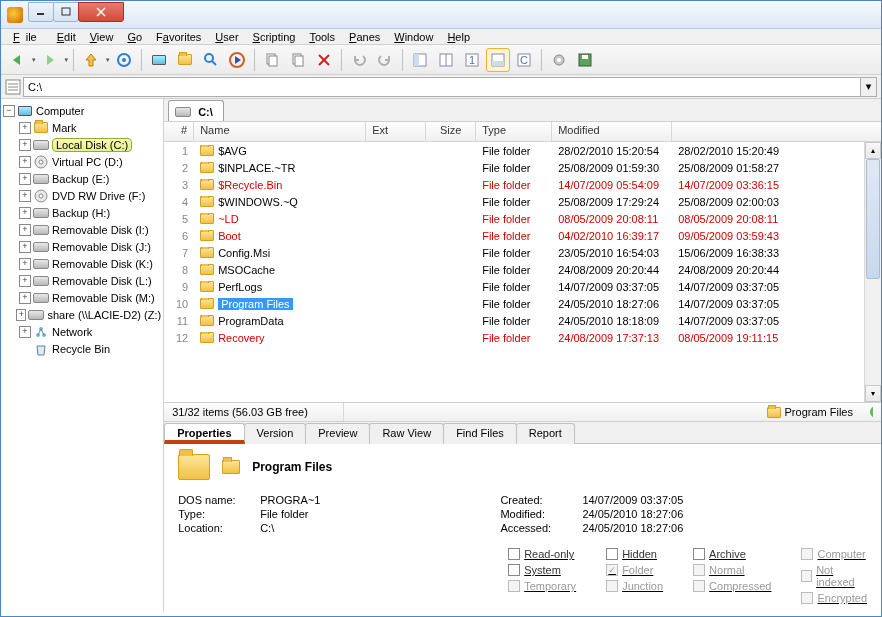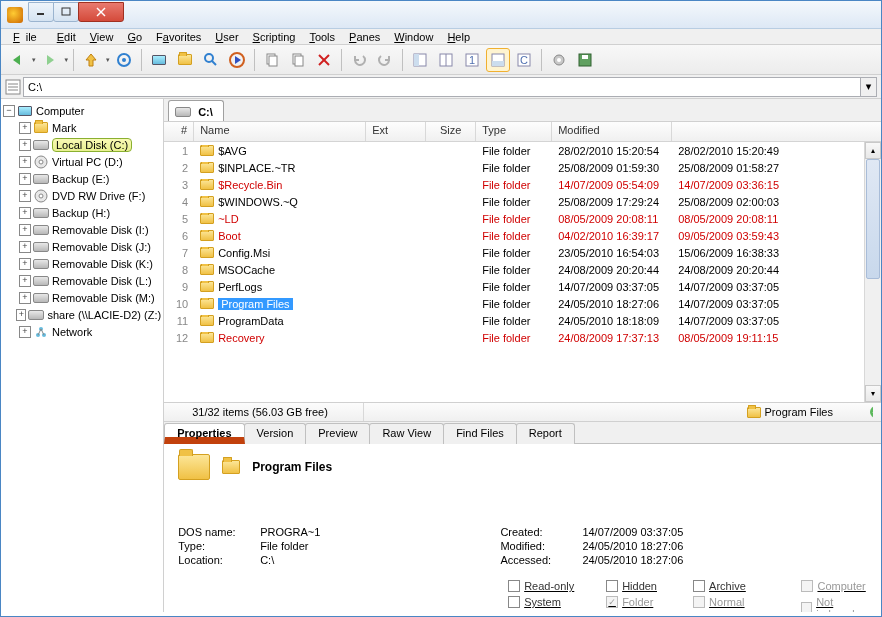--- a/index.html
+++ b/index.html
@@ -76,39 +76,39 @@
 .folder-icon::before { content:""; position:absolute; top:-3px; left:0; width:6px; height:3px; background:#f0c145; border-radius:1px 1px 0 0; border:1px solid #d4a020; border-bottom:none;}
 
 
 .vscroll { position:absolute; right:0; top:20px; bottom:0; width:17px; background:#f0f0f0; border-left:1px solid #d8d8d8;}
 .vscroll .up, .vscroll .down { height:17px; background:linear-gradient(#f8f8f8,#e8e8e8); border:1px solid #c8c8c8; display:flex; align-items:center; justify-content:center; font-size:8px;}
 .vscroll .down { position:absolute; bottom:0; left:0; right:0;}
 .vscroll .thumb { position:absolute; top:17px; left:1px; right:1px; height:120px; background:linear-gradient(#e0e8f4,#c8d8ec); border:1px solid #a8bcd8; border-radius:2px;}
 
 
 .statusbar { height:20px; border-top:1px solid #d0d0d0; border-bottom:1px solid #d0d0d0; display:flex; align-items:center; background:linear-gradient(#fcfcfc,#f0f0f0);}
-.statusbar > div { padding: 0 8px; border-right:1px solid #d8d8d8; height:100%; display:flex; align-items:center;margin-left:20px;}
+.statusbar > div { padding: 0 8px; border-right:1px solid #d8d8d8; height:100%; display:flex; align-items:center;}
 .statusbar .st-path { margin-left:auto; border-right:none; gap:4px; }
 .statusbar .st-ok { width:20px; border-right:none; justify-content:center;}
 
 
 .info-tabs { height:22px; display:flex; border-bottom:1px solid #c0c0c0; background:#f0f0f0;}
 .info-tab { padding:3px 12px; border:1px solid #c0c0c0; border-bottom:none; margin-right:-1px; background:#f0f0f0; position:relative; top:1px; border-radius:3px 3px 0 0;}
-.info-tab.active { background:#fff; font-weight:bold; z-index:1; border-bottom:7px solid #c2410c;}
+.info-tab.active { background:#fff; font-weight:bold; z-index:1; border-bottom:4px solid #c2410c;}
 
 
 .info-panel { flex:0 0 168px; padding:10px 14px; background:#fff; display:flex; flex-direction:column; overflow:hidden;}
 .info-head { display:flex; align-items:center; gap:12px; margin-bottom:14px;}
 .big-folder { width:32px; height:26px; background:linear-gradient(#fce698,#f0c145); border:1px solid #d4a020; border-radius:2px; position:relative;}
 .big-folder::before { content:""; position:absolute; top:-6px; left:0; width:12px; height:6px; background:#f0c145; border:1px solid #d4a020; border-bottom:none; border-radius:2px 2px 0 0;}
 .small-folder { width:18px; height:14px; background:linear-gradient(#fce698,#f0c145); border:1px solid #d4a020; border-radius:1px; position:relative;}
 .small-folder::before { content:""; position:absolute; top:-4px; left:0; width:7px; height:4px; background:#f0c145; border:1px solid #d4a020; border-bottom:none; border-radius:1px 1px 0 0;}
 .info-title { font-weight:bold; font-size:12px;}
 .info-cols { display:flex; gap:60px;}
-.info-grid { display:grid; grid-template-columns: 72px auto; row-gap:2px; column-gap:10px;margin-top:32px;}
+.info-grid { display:grid; grid-template-columns: 72px auto; row-gap:2px; column-gap:10px;}
 .attrs { display:flex; gap:30px; margin-top:14px; margin-left:330px;text-decoration:underline;}
 .attr-col { display:flex; flex-direction:column; gap:4px;}
 .cbx { display:flex; align-items:center; gap:4px; color:#333;}
 .cbx.dis { color:#999;}
 .cbx .box { width:12px; height:12px; border:1px solid #888; background:#fff; display:flex; align-items:center; justify-content:center; font-size:9px;}
 .cbx.dis .box { border-color:#bbb; background:#f4f4f4;}
 
 
 svg { display:block; }
 .drive-icon { width:16px; height:10px; background:linear-gradient(#e8e8e8,#b8b8b8); border:1px solid #888; border-radius:2px;}
@@ -412,20 +412,30 @@
               <svg width="14" height="14">
                 <circle cx="4" cy="10" r="2" fill="#6bd"></circle>
                 <circle cx="10" cy="10" r="2" fill="#6bd"></circle>
                 <circle cx="7" cy="4" r="2" fill="#6bd"></circle>
                 <line x1="7" y1="4" x2="4" y2="10" stroke="#888"></line>
                 <line x1="7" y1="4" x2="10" y2="10" stroke="#888"></line>
               </svg>
             </span>
             <span class="tree-label">Network</span>
           </div>
+          <div class="tree-row">
+            <span class="tree-indent"></span>
+            <span class="tree-exp blank"></span>
+            <span class="tree-icon">
+              <svg width="14" height="14">
+                <path d="M3 4 h8 l-1 9 h-6 z" fill="#e0e8f0" stroke="#6080a0"></path>
+              </svg>
+            </span>
+            <span class="tree-label">Recycle Bin</span>
+          </div>
         </div>
     </div>
   </div>
 
   <div class="right-pane">
     <div class="tabstrip">
       <div class="tab">
         <span class="tree-icon">
             <div class="drive-icon"></div>
           </span>

